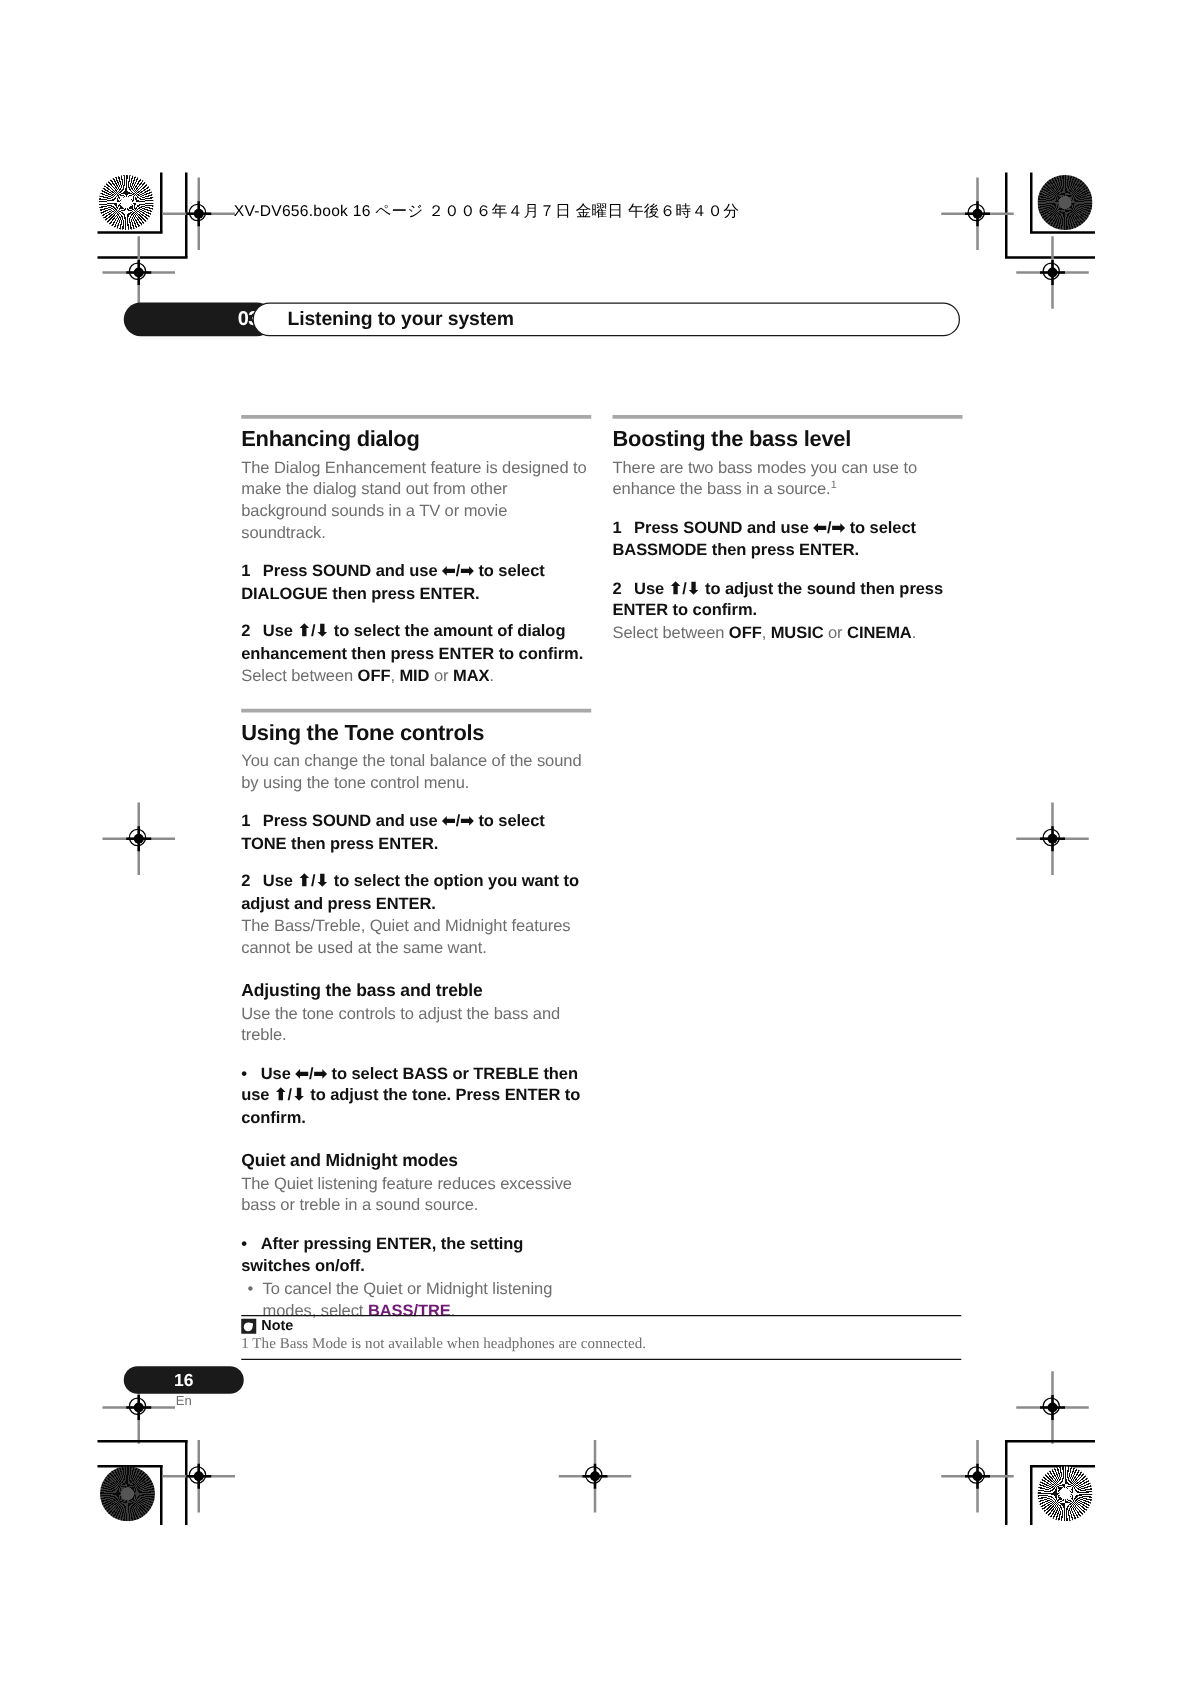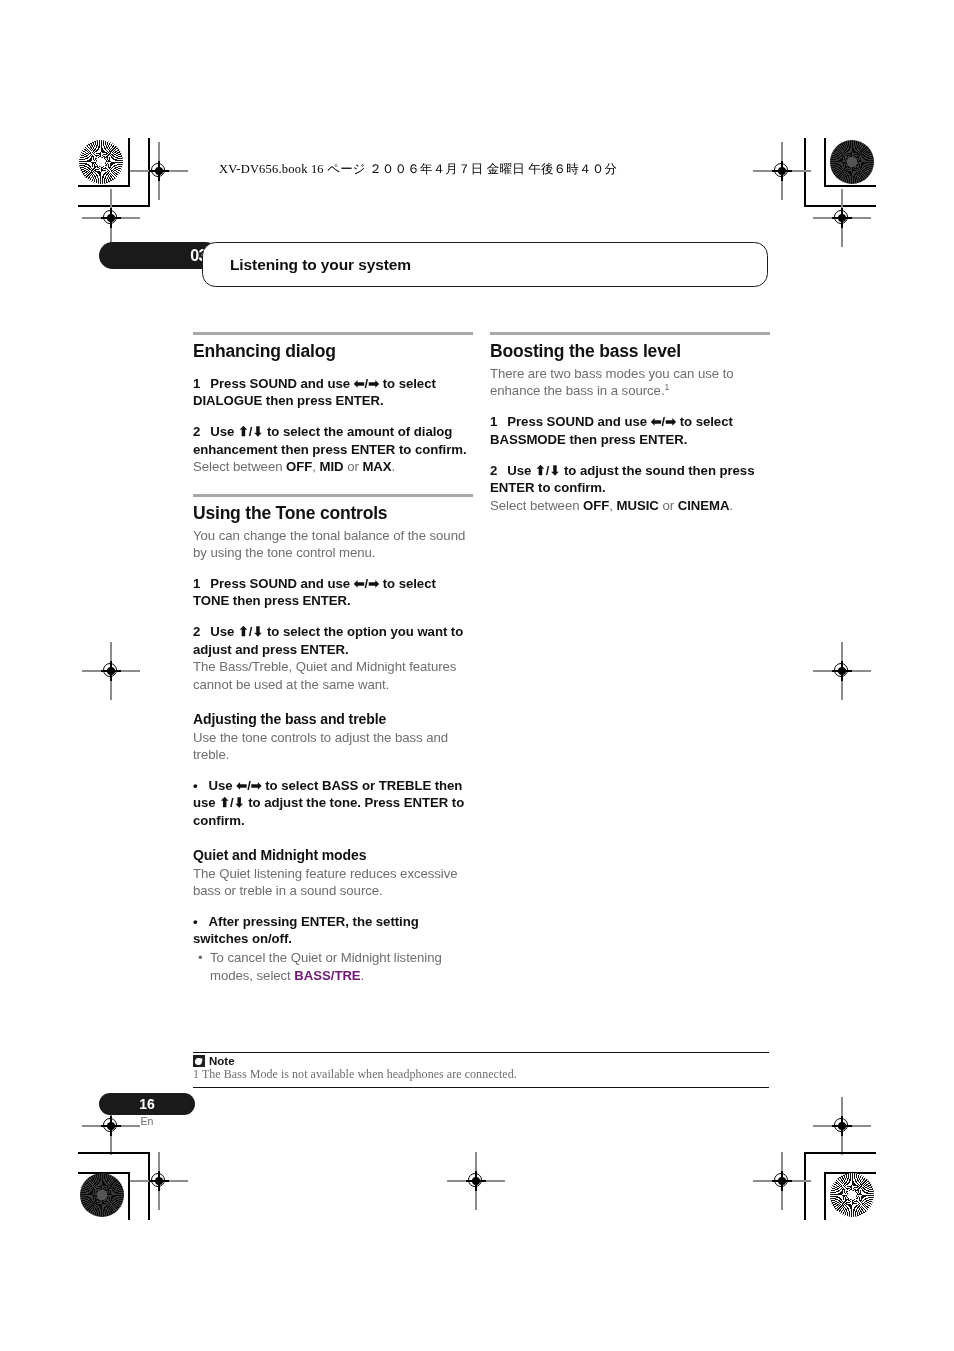--- a/index.html
+++ b/index.html
@@ -60,42 +60,41 @@
   .cropline { position: absolute; background: #000; }
 
   
   .filehdr {
     position: absolute;
     left: 187px; top: 161px;
     font-size: 12.5px;
     letter-spacing: 0.2px;
     color: #000;
     white-space: nowrap;
-    font-family: Liberation Serif, serif;
-    margin-left: 32px;
+    font-family: Liberation Sans, sans-serif;
   }
 
   
   .chapbar { position: absolute; left: 99px; top: 242px; height: 27px; }
   .chapnum {
     position: absolute; left: 0; top: 0;
     width: 120px; height: 27px;
     background: #1a1a1a;
     border-radius: 13.5px;
     color: #fff;
     font-size: 16px;
     font-weight: bold;
     letter-spacing: -0.5px;
     display: flex; align-items: center; justify-content: flex-end;
     padding-right: 12px;
     box-sizing: border-box;
   }
   .chaptitle {
     position: absolute; left: 103px; top: 0;
-    width: 566px; height: 45px;
+    width: 566px; height: 27px;
     border: 1.6px solid #1a1a1a;
     border-radius: 13.5px;
     background: #fff;
     box-sizing: border-box;
     display: flex; align-items: center;
     padding-left: 27px;
     font-size: 15.5px;
     font-weight: bold;
     letter-spacing: -0.1px;
     color: #111;
@@ -366,20 +365,21 @@
   <div class="chapbar">
     <div class="chapnum">03</div>
     <div class="chaptitle">Listening to your system</div>
   </div>
 
   <div class="col col-left">
 
     <div>
       <div class="rule"></div>
       <h2 class="sect">Enhancing dialog</h2>
+      <p class="body">The Dialog Enhancement feature is designed to make the dialog stand out from other background sounds in a TV or movie soundtrack.</p>
 
       <p class="step">
         <span class="stepnum">1</span><span>Press SOUND and use </span><span class="arrow">⬅/➡</span><span> to select DIALOGUE then press ENTER.</span>
       </p>
 
       <p class="step">
         <span class="stepnum">2</span><span>Use </span><span class="arrow">⬆/⬇</span><span> to select the amount of dialog enhancement then press ENTER to confirm.</span>
       </p>
       <p class="stepnote">
         <span>Select between </span><b>OFF</b><span>, </span><b>MID</b><span> or </span><b>MAX</b><span>.</span>

